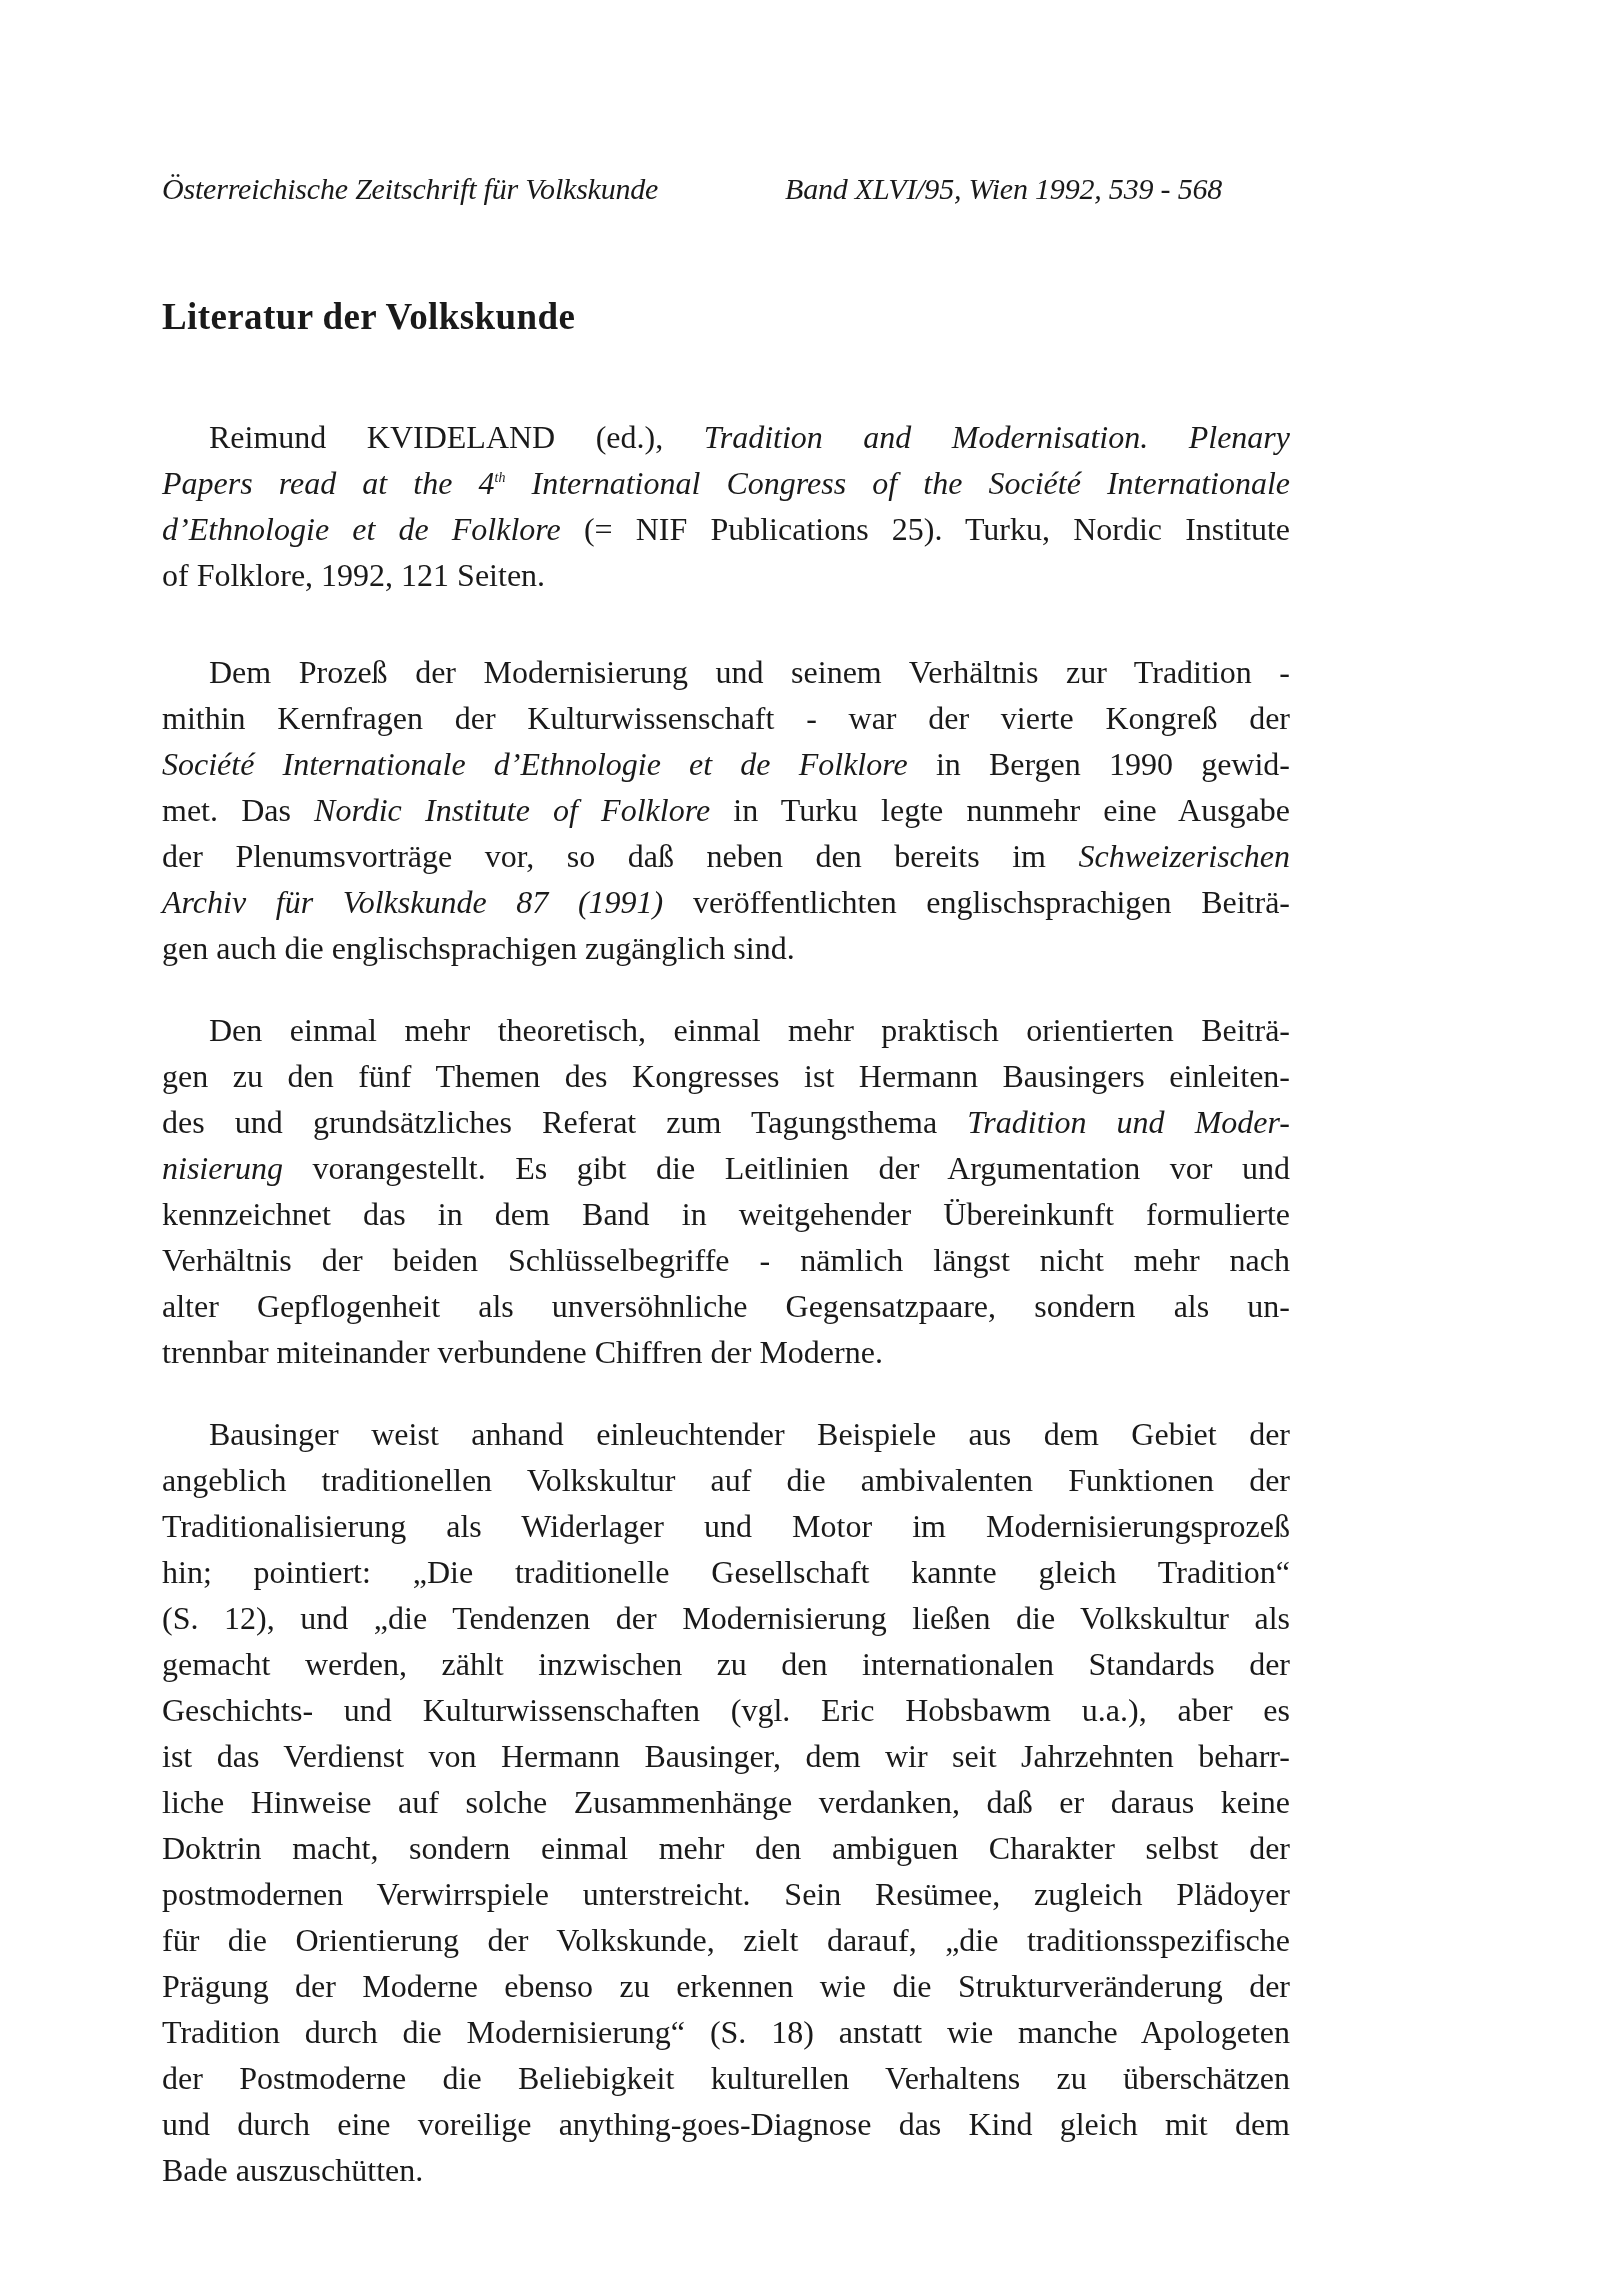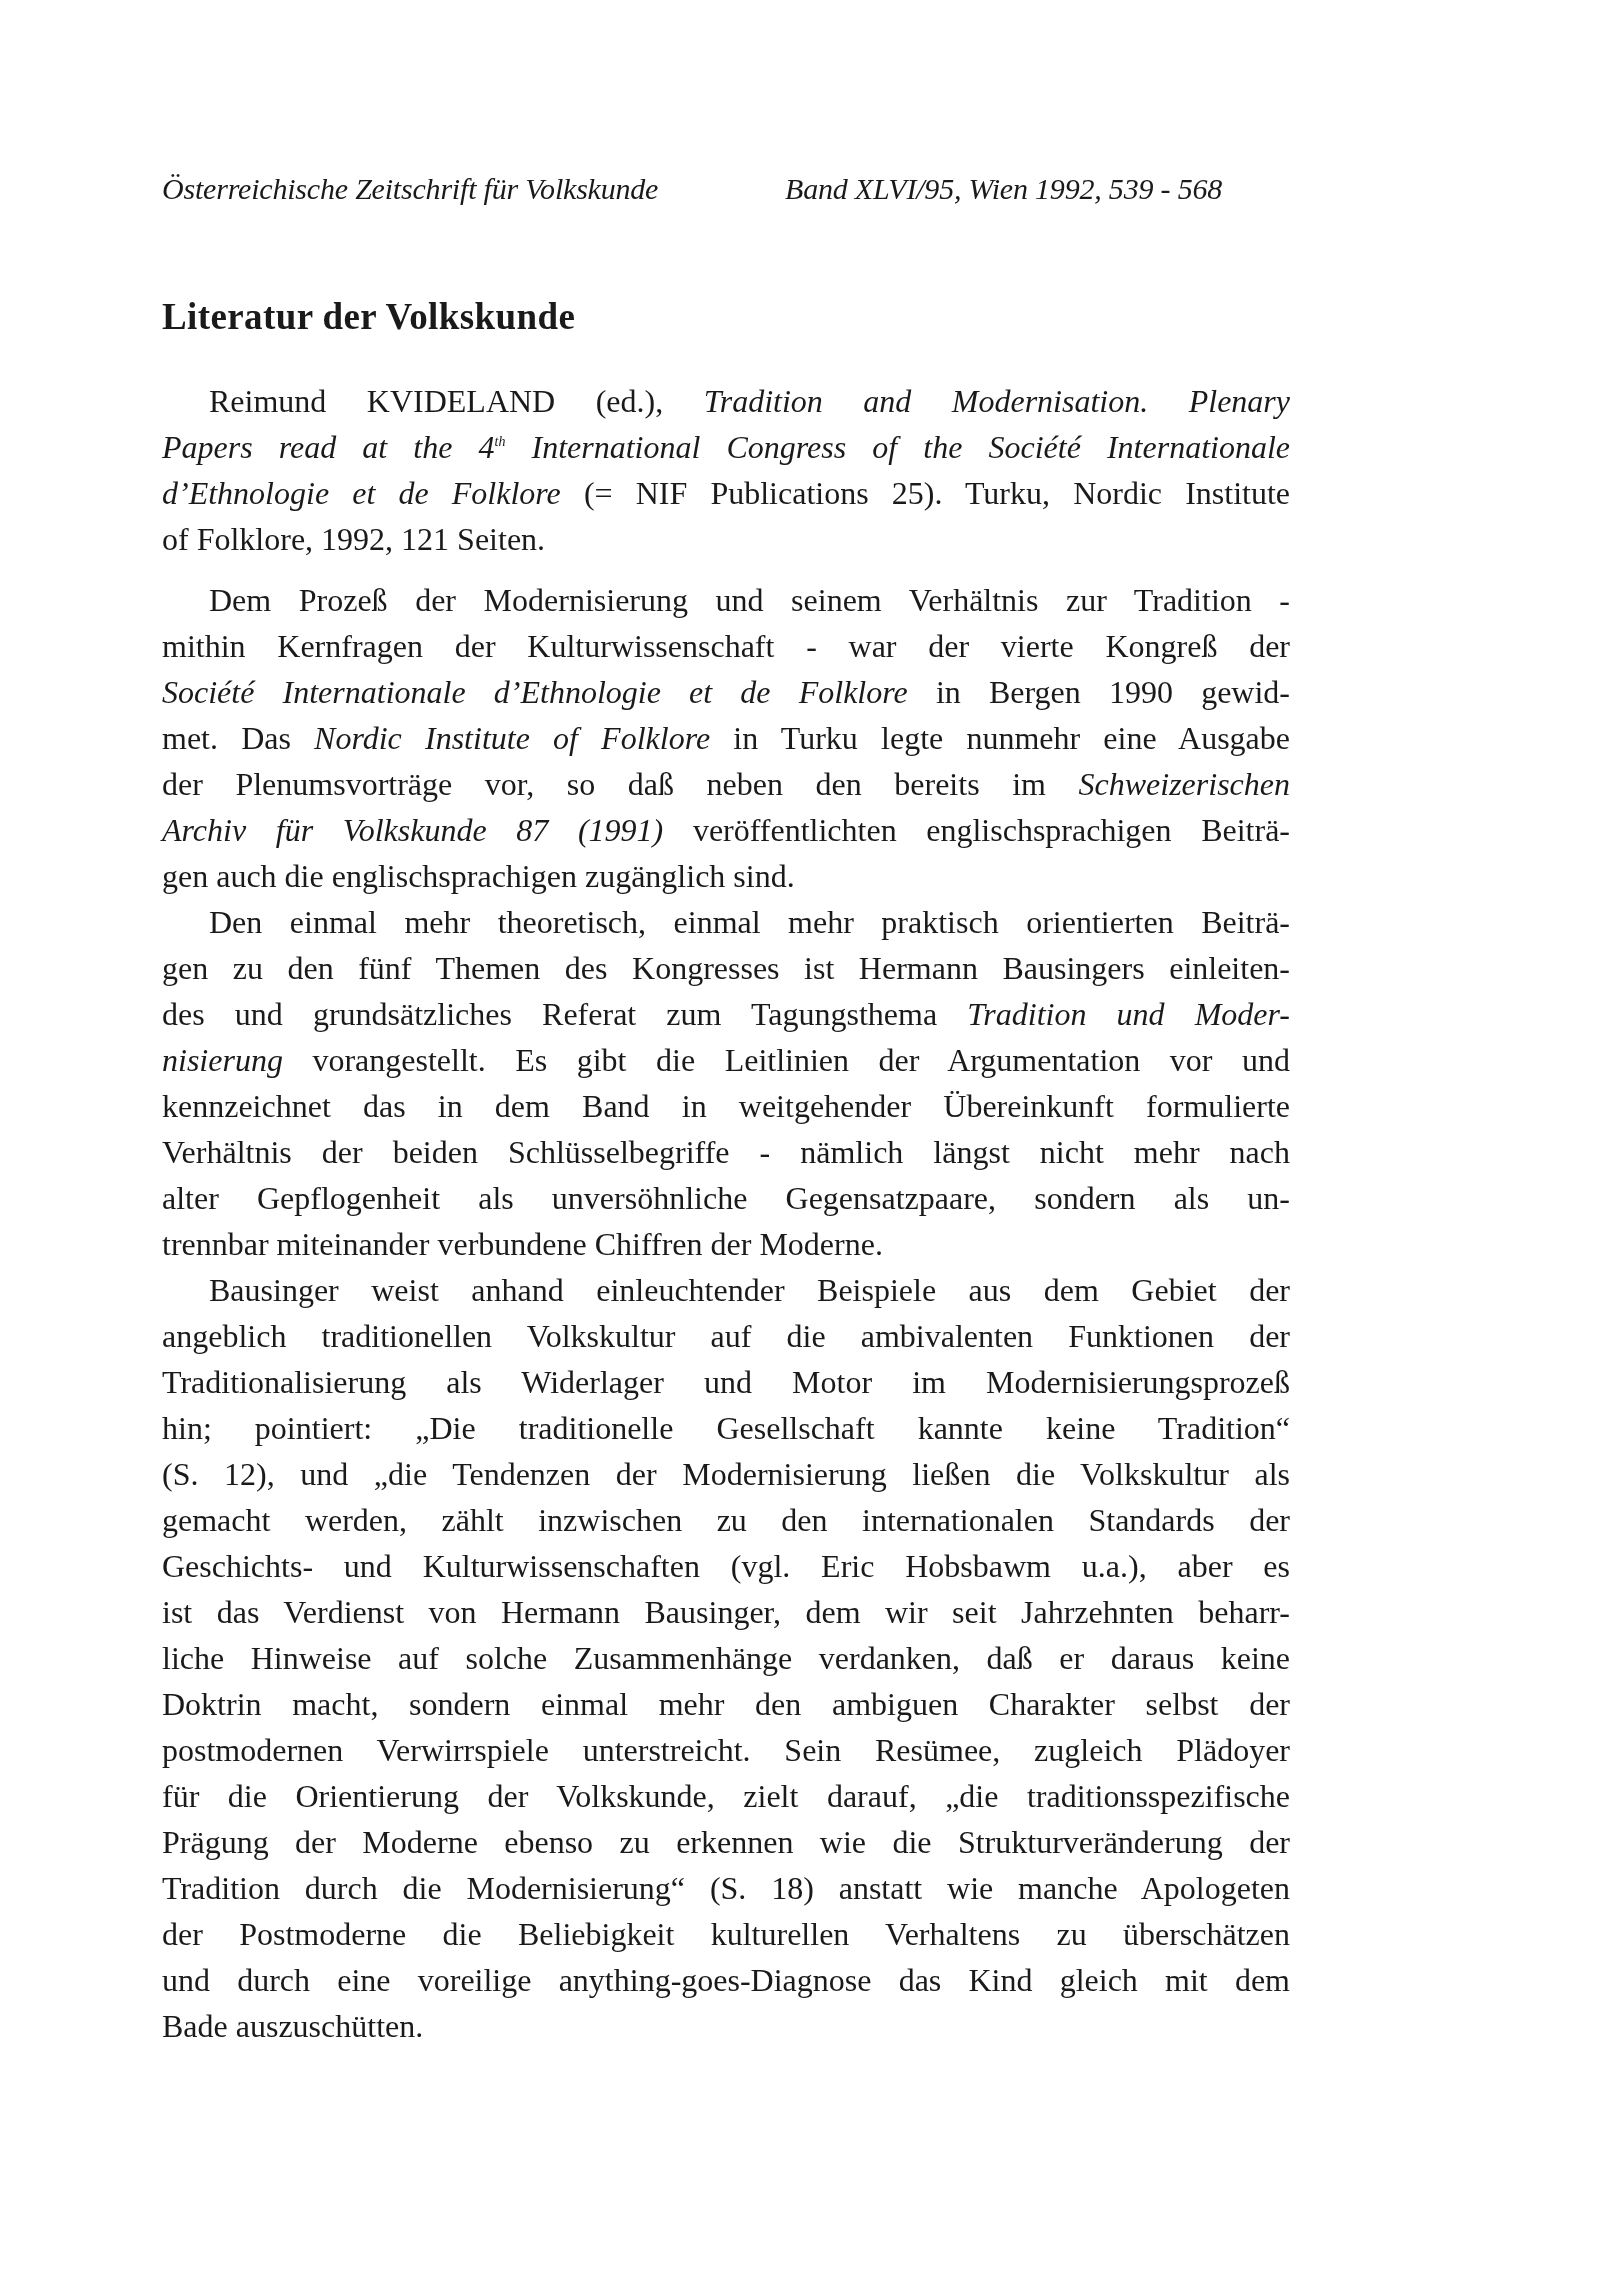--- a/index.html
+++ b/index.html
@@ -9,21 +9,21 @@
   .running-head { position:absolute; top:172px; left:0; width:1128px;
          font-style:italic; font-size:30px; letter-spacing:-0.2px; white-space:nowrap; }
   .running-head .journal { position:absolute; left:0; }
   .running-head .volume { position:absolute; left:623px; }
   .title { position:absolute; top:295px; left:0; width:1128px; text-align:left;
          font-weight:bold; font-size:37px; letter-spacing:0.4px; }
   .body { position:absolute; top:378px; left:0; width:1128px; font-size:32px; line-height:46px; }
   .para { margin:0; }
   .line { display:block; text-align:justify; text-align-last:justify; white-space:nowrap; height:46px; }
   .line.last { text-align-last:left; }
-  .line.indent { padding-left:47px; }
+  .line.indent { padding-left:47px;margin-top:36px; }
   .gap { height:15.4px; }
   i { font-style:italic; }
   sup { font-size:14px; vertical-align:top; position:relative; top:-4.9px; }
 </style>
 </head>
 <body>
 
 <div class="page">
 
   <div class="running-head">
@@ -58,21 +58,21 @@
           <span class="line"><i>nisierung</i><span> vorangestellt. Es gibt die Leitlinien der Argumentation vor und</span></span>
           <span class="line"><span>kennzeichnet das in dem Band in weitgehender Übereinkunft formulierte</span></span>
           <span class="line"><span>Verhältnis der beiden Schlüsselbegriffe - nämlich längst nicht mehr nach</span></span>
           <span class="line"><span>alter Gepflogenheit als unversöhnliche Gegensatzpaare, sondern als un-</span></span>
           <span class="line last"><span>trennbar miteinander verbundene Chiffren der Moderne.</span></span>
         </div>
         <div class="para">
           <span class="line indent"><span>Bausinger weist anhand einleuchtender Beispiele aus dem Gebiet der</span></span>
           <span class="line"><span>angeblich traditionellen Volkskultur auf die ambivalenten Funktionen der</span></span>
           <span class="line"><span>Traditionalisierung als Widerlager und Motor im Modernisierungsprozeß</span></span>
-          <span class="line"><span>hin; pointiert: „Die traditionelle Gesellschaft kannte keine Tradition“</span></span>
+          <span class="line"><span>hin; pointiert: „Die traditionelle Gesellschaft kannte gleich Tradition“</span></span>
           <span class="line"><span>(S. 12), und „die Tendenzen der Modernisierung ließen die Volkskultur als</span></span>
           <span class="line"><span>gemacht werden, zählt inzwischen zu den internationalen Standards der</span></span>
           <span class="line"><span>Geschichts- und Kulturwissenschaften (vgl. Eric Hobsbawm u.a.), aber es</span></span>
           <span class="line"><span>ist das Verdienst von Hermann Bausinger, dem wir seit Jahrzehnten beharr-</span></span>
           <span class="line"><span>liche Hinweise auf solche Zusammenhänge verdanken, daß er daraus keine</span></span>
           <span class="line"><span>Doktrin macht, sondern einmal mehr den ambiguen Charakter selbst der</span></span>
           <span class="line"><span>postmodernen Verwirrspiele unterstreicht. Sein Resümee, zugleich Plädoyer</span></span>
           <span class="line"><span>für die Orientierung der Volkskunde, zielt darauf, „die traditionsspezifische</span></span>
           <span class="line"><span>Prägung der Moderne ebenso zu erkennen wie die Strukturveränderung der</span></span>
           <span class="line"><span>Tradition durch die Modernisierung“ (S. 18) anstatt wie manche Apologeten</span></span>

